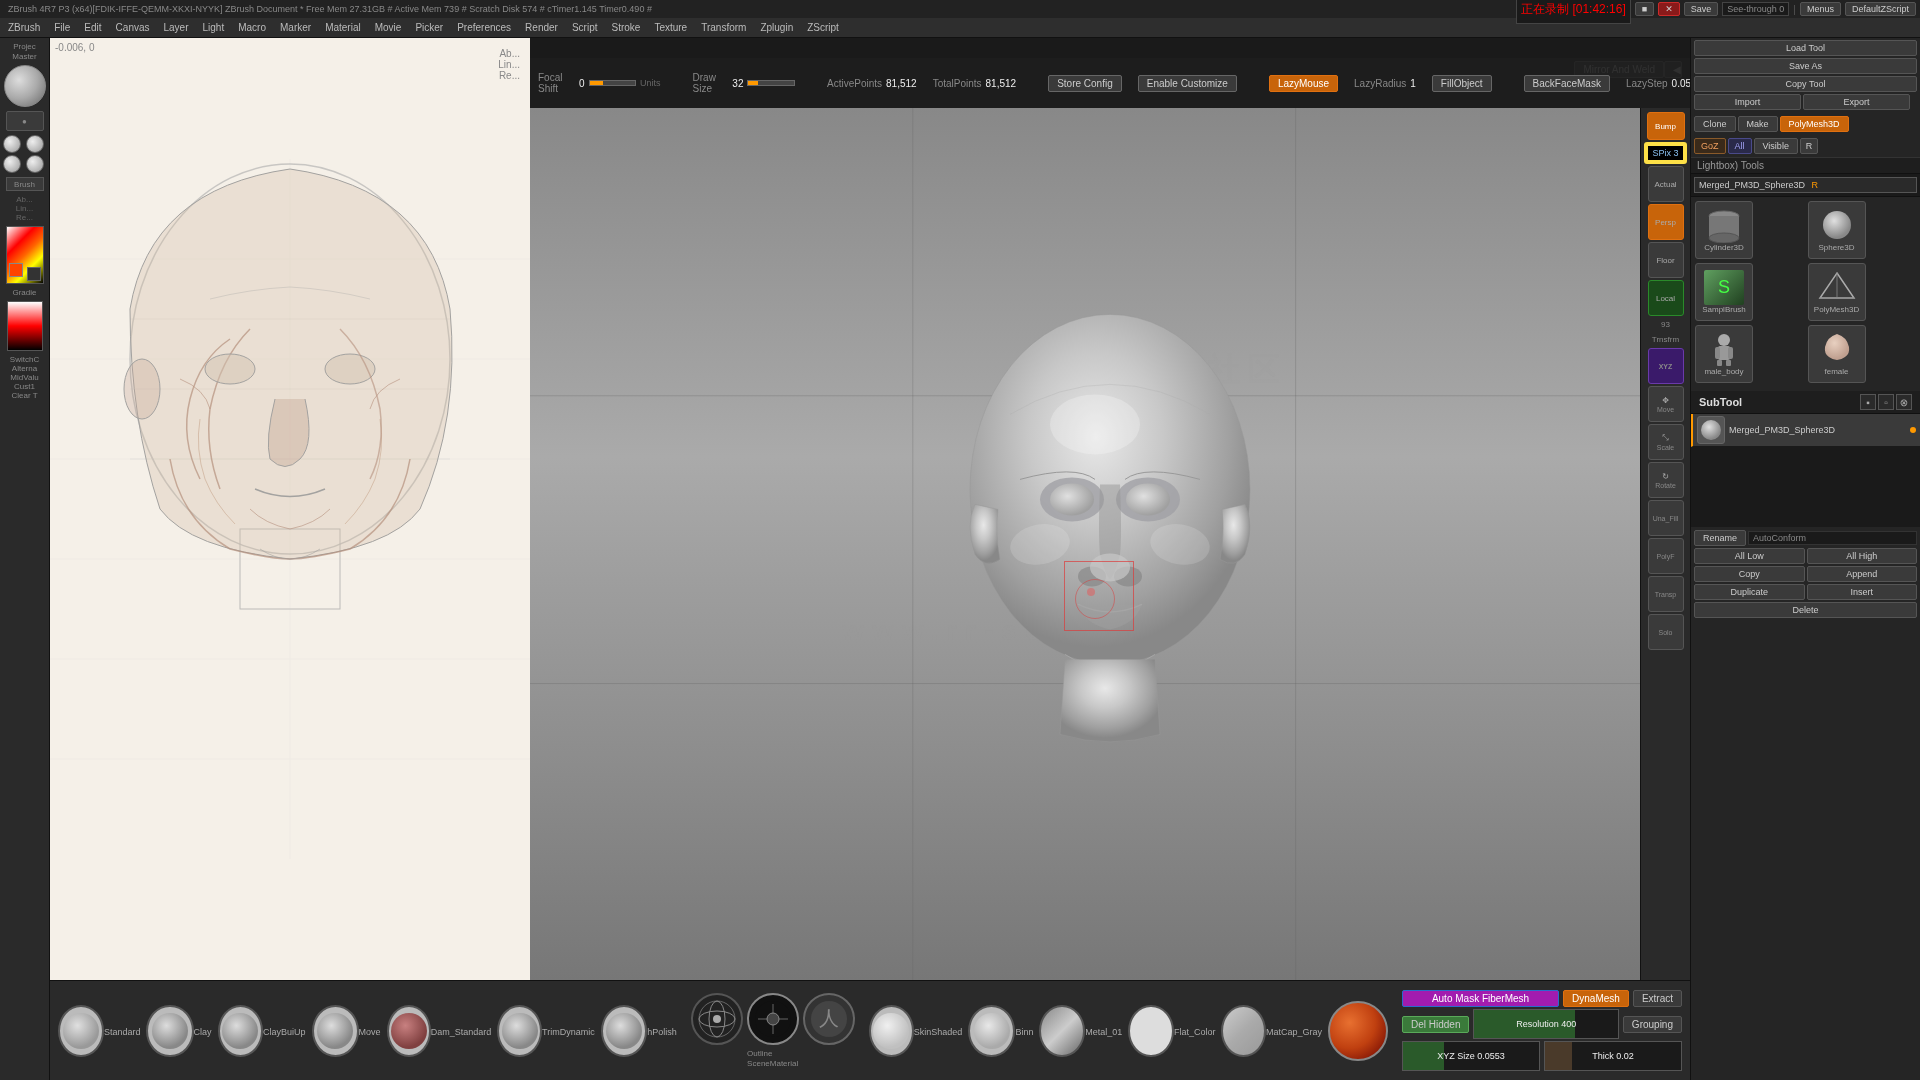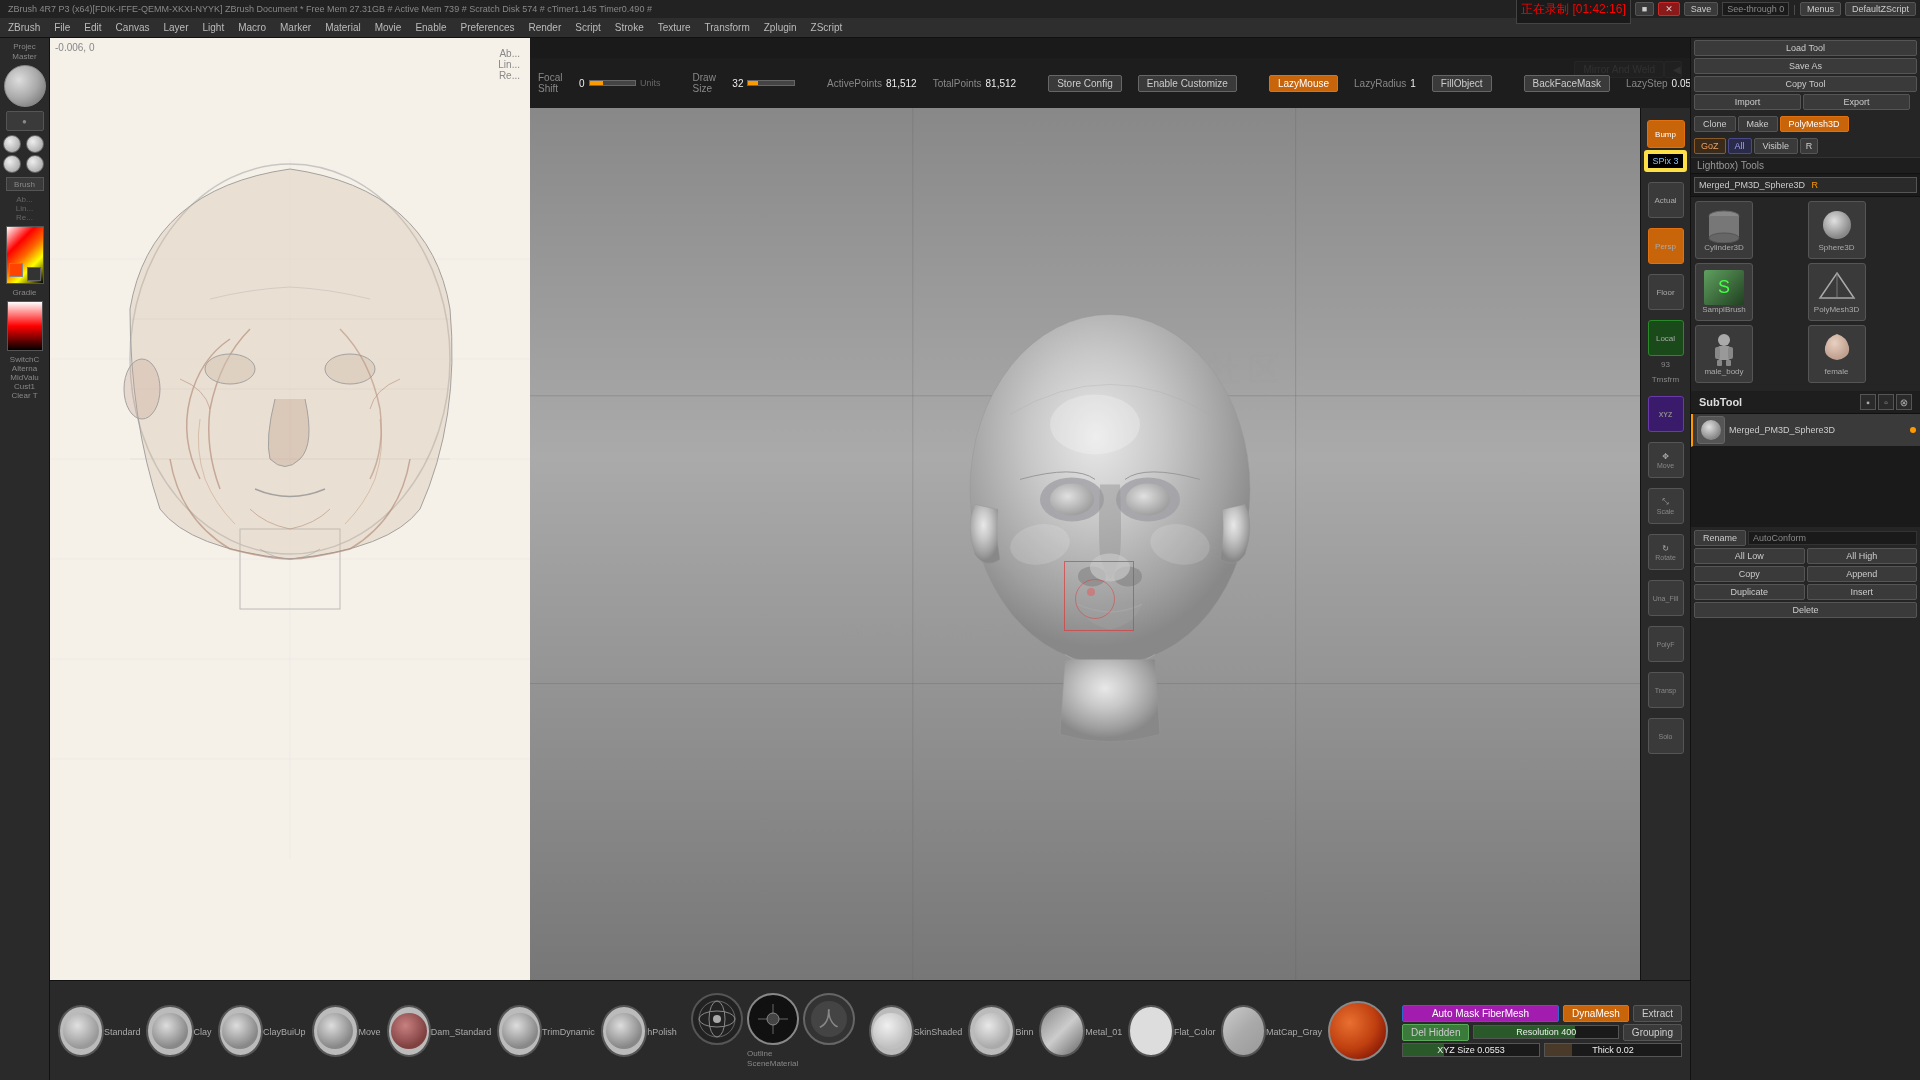--- a/index.html
+++ b/index.html
@@ -300,21 +300,20 @@
       border: 1px solid #555;
       border-radius: 3px;
       display: flex;
       flex-direction: column;
       align-items: center;
       justify-content: center;
       cursor: pointer;
       font-size: 8px;
       text-align: center;
       color: #aaa;
-      margin-top: 8px;
     }
     .r-icon.orange { background: #c8640a; border-color: #e07010; }
     .r-icon span { font-size: 7px; color: #888; margin-top: 1px; }
 
     
     #bottom-toolbar {
       position: absolute;
       bottom: 0;
       left: 50px;
       right: 230px;
@@ -375,21 +374,21 @@
       font-size: 10px;
       border-radius: 2px;
       white-space: nowrap;
     }
     .dyn-btn.blue { background: #a21caf; border-color: #2a6acc; color: #fff; }
     .dyn-btn.orange { background: #c8640a; border-color: #e07010; color: #fff; }
     .dyn-btn.active { background: #3a7a3a; border-color: #5aaa5a; }
 
     .dyn-slider {
       flex: 1;
-      height: 14px;
+      height: 30px;
       background: #1a1a1a;
       border: 1px solid #555;
       position: relative;
       cursor: pointer;
     }
     .dyn-slider-fill {
       position: absolute;
       top: 0; left: 0;
       height: 100%;
       background: #2a5a2a;
@@ -542,21 +541,21 @@
   <span class="menu-item">ZBrush</span>
   <span class="menu-item">File</span>
   <span class="menu-item">Edit</span>
   <span class="menu-item">Canvas</span>
   <span class="menu-item">Layer</span>
   <span class="menu-item">Light</span>
   <span class="menu-item">Macro</span>
   <span class="menu-item">Marker</span>
   <span class="menu-item">Material</span>
   <span class="menu-item">Movie</span>
-  <span class="menu-item">Enable</span>
+  <span class="menu-item">Picker</span>
   <span class="menu-item">Preferences</span>
   <span class="menu-item">Render</span>
   <span class="menu-item">Script</span>
   <span class="menu-item">Stroke</span>
   <span class="menu-item">Texture</span>
   <span class="menu-item">Transform</span>
   <span class="menu-item">Zplugin</span>
   <span class="menu-item">ZScript</span>
 </div>
 

